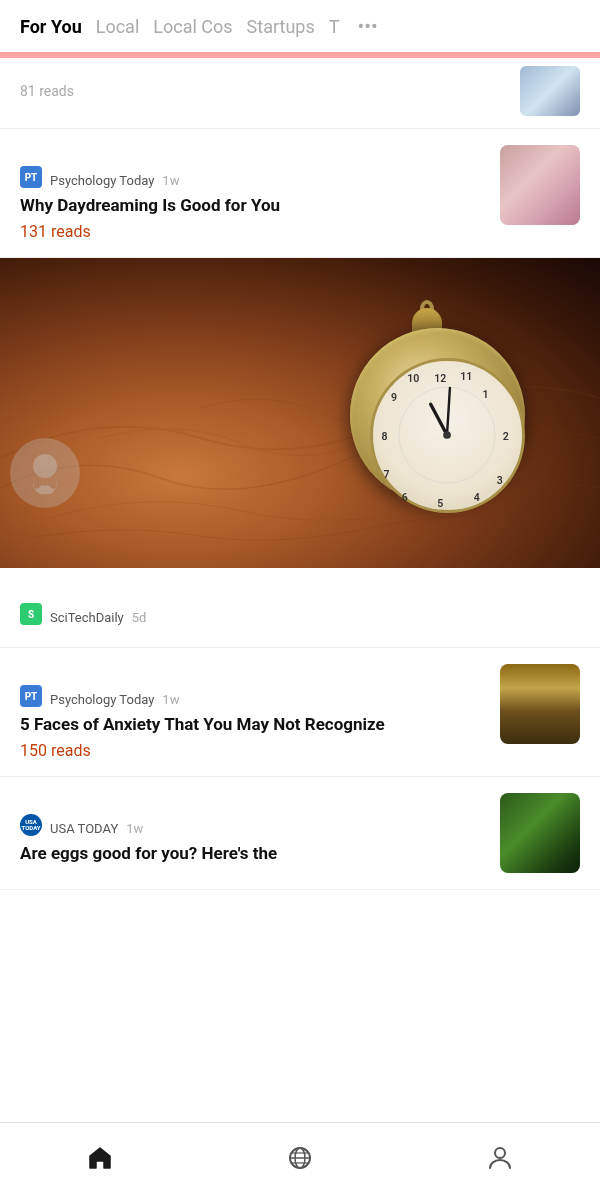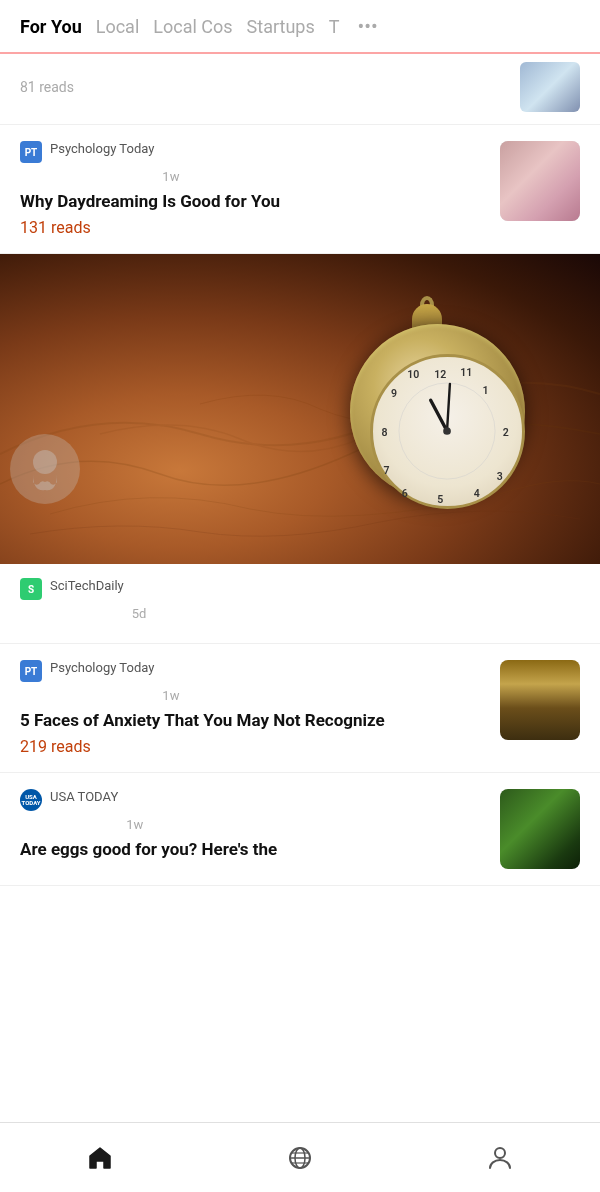--- a/index.html
+++ b/index.html
@@ -11,21 +11,21 @@
       min-height: 1192px;
       overflow-x: hidden;
       position: relative;
     }
 
     
     .top-nav {
       display: flex;
       align-items: center;
       padding: 14px 8px 14px 20px;
-      border-bottom: 2px solid #fca5a5;
+      border-bottom: 6px solid #fca5a5;
       gap: 0;
       overflow: hidden;
     }
     .nav-item {
       font-size: 18px;
       font-weight: 400;
       color: #aaa;
       white-space: nowrap;
       cursor: pointer;
       padding: 0 14px 0 0;
@@ -47,21 +47,21 @@
       align-items: flex-start;
       padding: 16px 20px;
       border-bottom: 1px solid #efefef;
       gap: 12px;
     }
     .article-row-content {
       flex: 1;
     }
     .article-source-row {
       display: flex;
-      align-items: flex-start;
+      align-items: flex-end;
       gap: 8px;
       margin-bottom: 6px;
     }
     .source-icon {
       width: 22px;
       height: 22px;
       border-radius: 4px;
       display: flex;
       align-items: center;
       justify-content: center;
@@ -391,21 +391,21 @@
   <div class="article-row">
     <div class="article-row-content">
       <div class="article-source-row">
         <div class="source-icon pt">
           <span>PT</span>
         </div>
         <span class="source-name">Psychology Today</span>
         <span class="source-time">1w</span>
       </div>
       <div class="article-title">5 Faces of Anxiety That You May Not Recognize</div>
-      <div class="article-reads">219 reads</div>
+      <div class="article-reads">150 reads</div>
     </div>
     <div class="article-thumb">
       <div class="thumb-psychology2"></div>
     </div>
   </div>
 
   <div class="article-row">
     <div class="article-row-content">
       <div class="article-source-row">
         <div class="source-icon usa">

